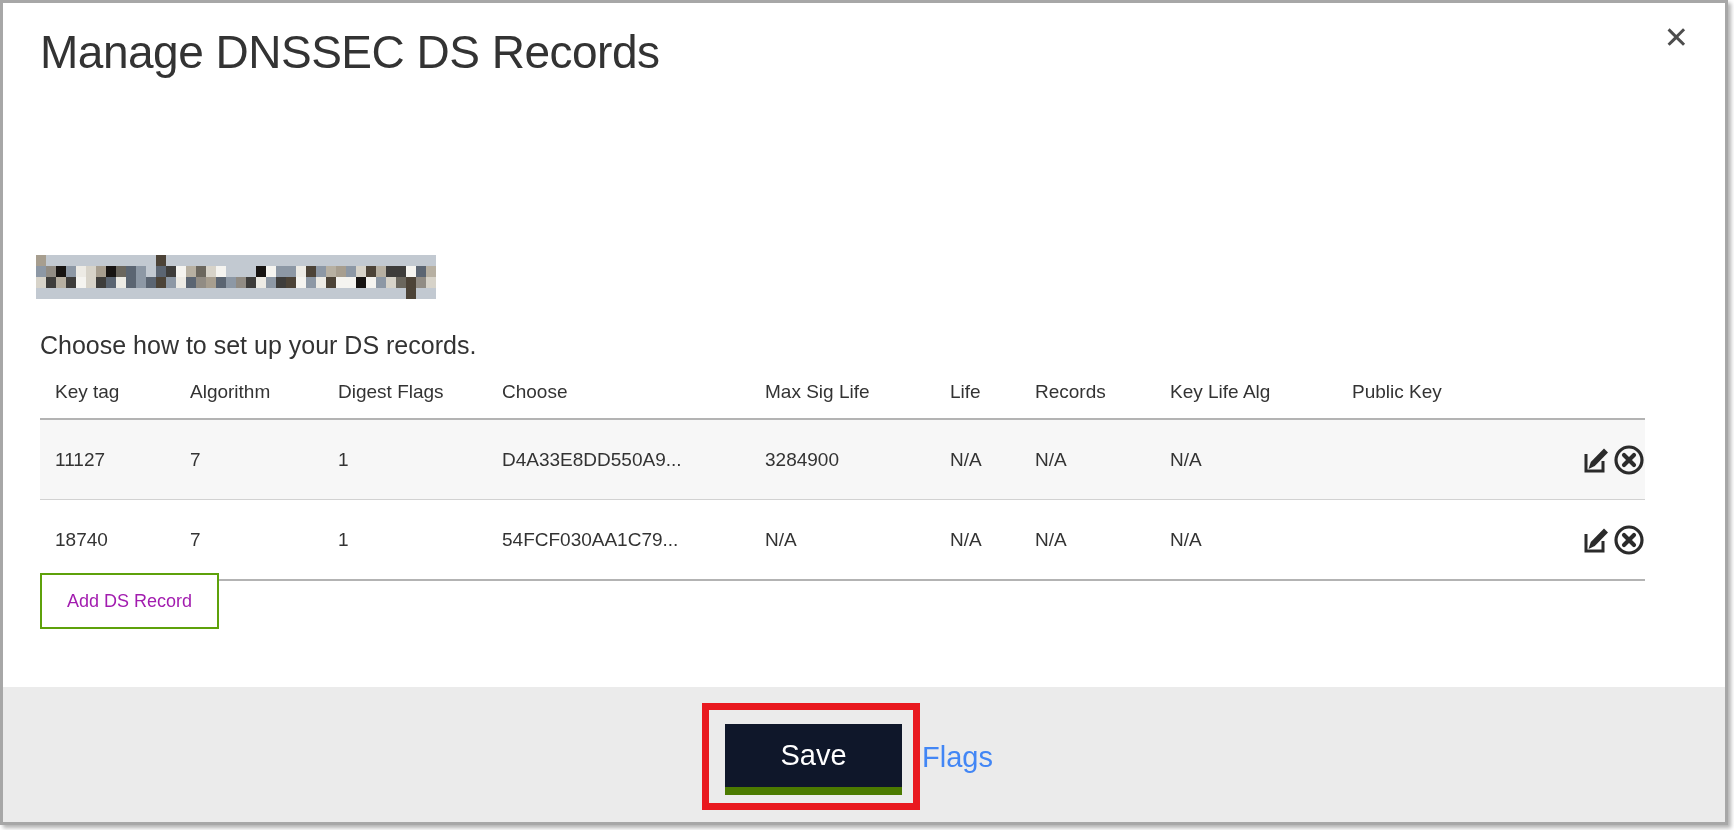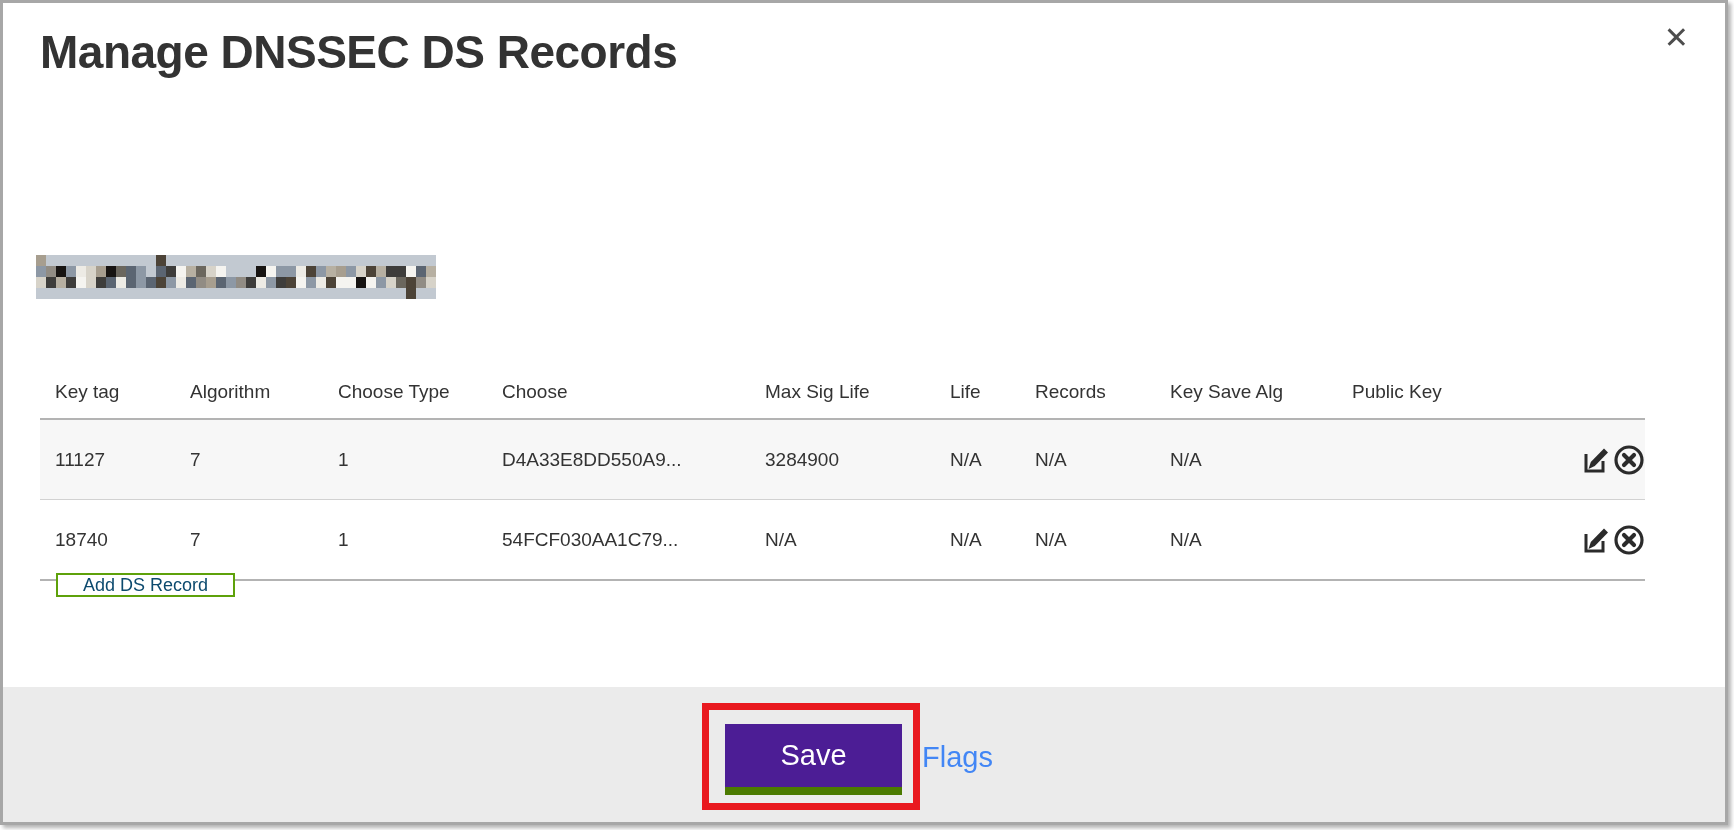--- a/index.html
+++ b/index.html
@@ -6,21 +6,21 @@
   html,body { background:#fff; }
   body { width:1734px; height:830px; overflow:hidden;
          font-family:"Liberation Sans","DejaVu Sans",sans-serif; color:#333; }
   .page { position:relative; width:1734px; height:830px; background:#fff; }
 
   .modal { position:absolute; left:0; top:0; width:1728px; height:825px;
            background:#fff; border:3px solid #a7a7a7;
            box-shadow:3px 3px 4px rgba(0,0,0,0.30); }
 
   .title { position:absolute; left:37px; top:22px; font-size:46px;
-           font-weight:700; letter-spacing:-0.5px; color:#333; white-space:nowrap; }
+           font-weight:400; letter-spacing:-0.5px; color:#333; white-space:nowrap; }
 
   .close { position:absolute; right:36px; top:20px; font-size:30px; font-weight:700;
            color:#4d4d4d; cursor:pointer; line-height:1; }
 
   .mosaic { position:absolute; left:33px; top:252px; width:400px; height:44px;
             display:grid; grid-template-columns:repeat(40,10px); grid-auto-rows:11px; }
   .mosaic i { display:block; }
 
   .instruction { position:absolute; left:37px; top:328px; font-size:25px; color:#333; }
 
@@ -29,29 +29,29 @@
   table.ds th { text-align:left; font-weight:400; padding:12px 0 15px 0; }
   table.ds td { padding:24px 0 23px 0; }
   table.ds th:first-child, table.ds td:first-child { padding-left:15px; }
   tbody tr.row-a { background:#f7f7f7; border-top:2px solid #b3b3b3; border-bottom:1px solid #d2d2d2; }
   tbody tr.row-b { background:#fff; border-bottom:2px solid #b3b3b3; }
   td.actions { text-align:right; padding-right:6px; white-space:nowrap; }
   .icon-btn { display:inline-block; vertical-align:middle; width:32px; height:32px; cursor:pointer; }
   .icon-btn + .icon-btn { margin-left:1px; }
   .icon-btn svg { display:block; }
 
-  .add-btn { position:absolute; left:37px; top:570px; height:24px; padding:0 25px;
-             background:#fff; border:2px solid #5ea10a; color:#0c4a6e;
-             font-size:18px; font-family:inherit; cursor:pointer;margin-left:16px; }
+  .add-btn { position:absolute; left:37px; top:570px; height:56px; padding:0 25px;
+             background:#fff; border:2px solid #5ea10a; color:#a21caf;
+             font-size:18px; font-family:inherit; cursor:pointer; }
 
   .footer { position:absolute; left:0; bottom:0; width:100%; height:135px; background:#ebebeb; }
 
   .highlight { position:absolute; left:699px; top:16px;
                border:7px solid #e9191f; padding:14px 11px 8px 16px; }
-  .save-btn { display:block; width:177px; height:71px; background:#4c1d95;
+  .save-btn { display:block; width:177px; height:71px; background:#0f172a;
               border:none; border-bottom:8px solid #4b7a00; color:#fff;
               font-size:29px; font-family:inherit; cursor:pointer; }
 
   .cancel { position:absolute; left:919px; top:54px; font-size:29px;
             color:#4286f5; cursor:pointer; text-decoration:none; }
 </style>
 </head>
 <body>
 
 <div class="page">
@@ -216,44 +216,45 @@
         <i style="background: rgb(194, 201, 209);"></i>
         <i style="background: rgb(194, 201, 209);"></i>
         <i style="background: rgb(194, 201, 209);"></i>
         <i style="background: rgb(194, 201, 209);"></i>
         <i style="background: rgb(194, 201, 209);"></i>
         <i style="background: rgb(76, 67, 55);"></i>
         <i style="background: rgb(194, 201, 209);"></i>
         <i style="background: rgb(194, 201, 209);"></i>
       </div>
 
+    <p class="instruction">Choose how to set up your DS records.</p>
 
     <table class="ds">
       <colgroup>
         <col style="width:150px">
           <col style="width:148px">
           <col style="width:164px">
         <col style="width:263px">
           <col style="width:185px">
           <col style="width:85px">
         <col style="width:135px">
           <col style="width:182px">
           <col style="width:215px">
         <col style="width:78px">
       </colgroup>
       <thead>
         <tr>
           <th>Key tag</th>
           <th>Algorithm</th>
-          <th>Choose Type</th>
+          <th>Digest Flags</th>
           <th>Choose</th>
           <th>Max Sig Life</th>
           <th>Life</th>
           <th>Records</th>
-          <th>Key Save Alg</th>
+          <th>Key Life Alg</th>
           <th>Public Key</th>
           <th></th>
         </tr>
       </thead>
       <tbody>
         <tr class="row-a">
           <td>11127</td>
           <td>7</td>
           <td>1</td>
           <td>D4A33E8DD550A9...</td>

